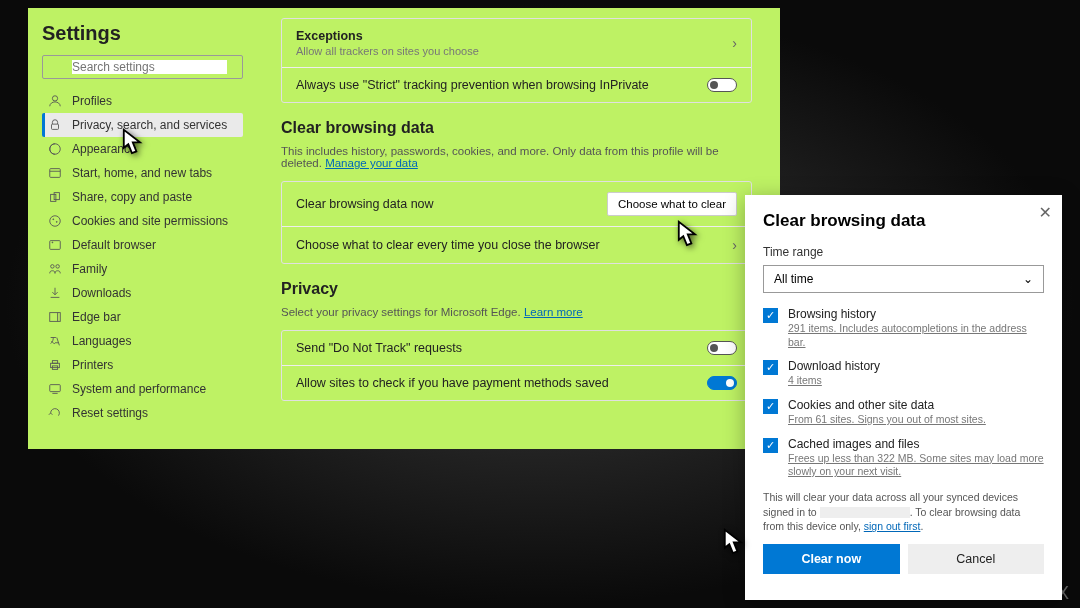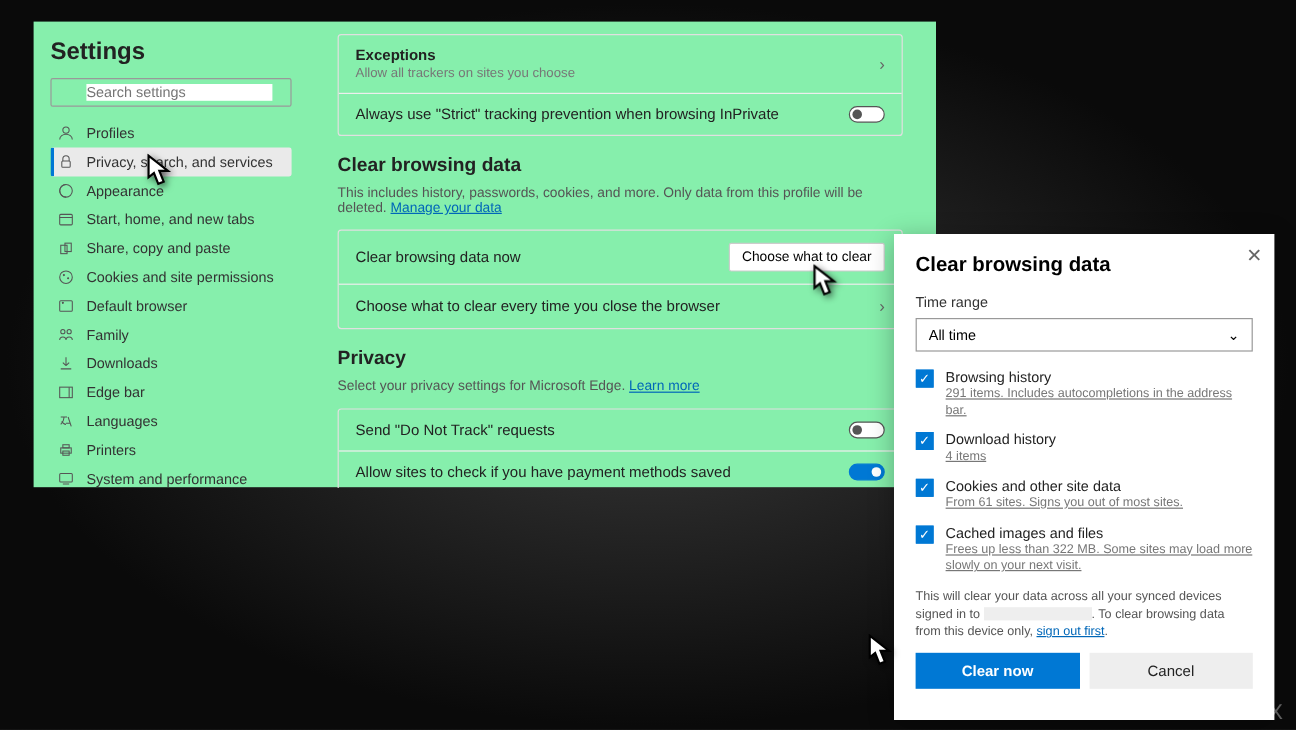--- a/index.html
+++ b/index.html
@@ -12,24 +12,24 @@
   position: relative;
 }
 .bg-dark {
   position: absolute;
   inset: 0;
   background: radial-gradient(ellipse at center, #3a3a3a 0%, #0a0a0a 70%);
 }
 .main-window {
   position: absolute;
   left: 28px;
-  top: 18px;
+  top: 8px;
   width: 752px;
-  height: 388px;
-  background: #86efac;
+  height: 441px;
+  background: #bef264;
   display: flex;
   overflow: hidden;
 }
 .sidebar {
   width: 225px;
   padding: 14px 10px 10px 14px;
   border-right: none;
 }
 .settings-title {
   font-size: 20px;
@@ -310,20 +310,26 @@
           <rect x="5" y="9" width="6" height="4"></rect>
         </svg>
       <span>Printers</span>
     </div>
     <div class="nav-item">
       <svg viewBox="0 0 16 16" fill="none" stroke="#555">
           <rect x="2" y="3" width="12" height="8" rx="1"></rect>
           <line x1="5" y1="13" x2="11" y2="13"></line>
         </svg>
       <span>System and performance</span>
+    </div>
+    <div class="nav-item">
+      <svg viewBox="0 0 16 16" fill="none" stroke="#555">
+          <path d="M3 8a5 5 0 119 3M3 8l-2 2m2-2l2 2"></path>
+        </svg>
+      <span>Reset settings</span>
     </div>
 
   </div>
 
   <div class="content">
     <div class="card">
       <div class="card-row">
         <div>
           <div class="row-title">Exceptions</div>
           <div class="row-sub">Allow all trackers on sites you choose</div>

